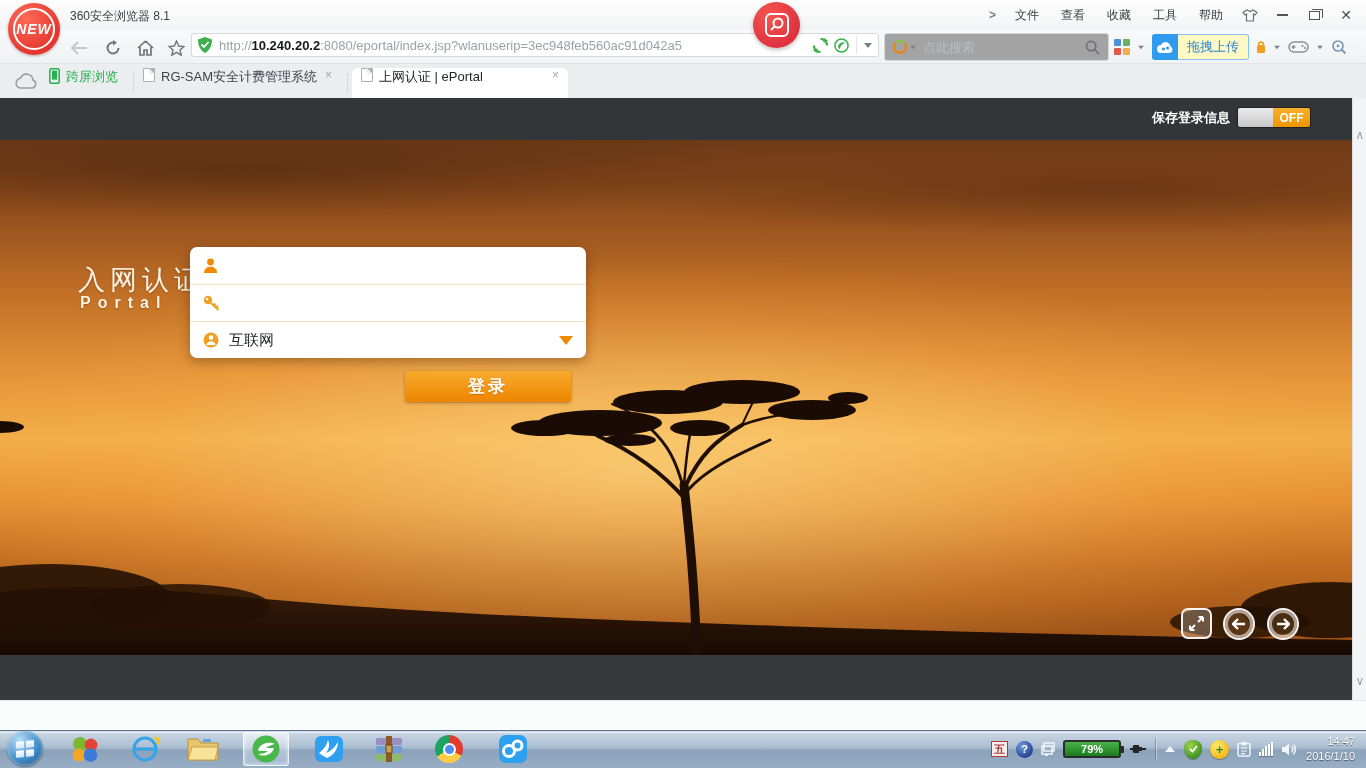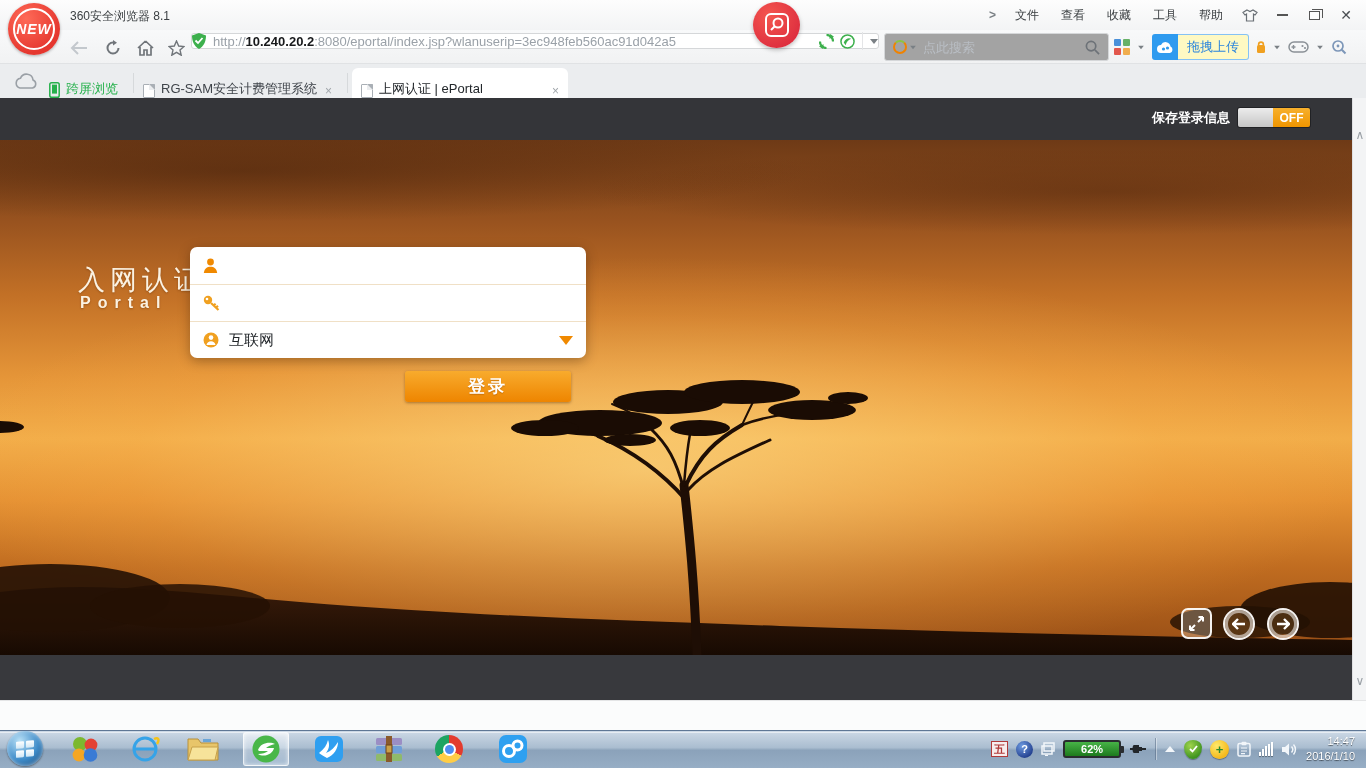--- a/index.html
+++ b/index.html
@@ -22,42 +22,42 @@
 .ic-min{width:11px;height:2px;background:#555}
 .ic-restore{width:11px;height:9px;border:1px solid #555;position:relative;background:#fdfdfd}
 .ic-restore::before{content:"";position:absolute;left:2px;top:-3px;width:10px;height:8px;border:1px solid #555;border-bottom:none;border-left:none}
 .red-badge{position:absolute;left:753px;top:2px;width:47px;height:46px;border-radius:50%;
  background:radial-gradient(circle at 35% 30%,#f4564f,#de2f3f 75%);z-index:40;display:flex;align-items:center;justify-content:center;
  box-shadow:0 2px 4px rgba(0,0,0,.25)}
 
 
 .toolbar{position:absolute;left:0;top:30px;width:1366px;height:34px;background:linear-gradient(#f8f9fa,#f1f2f3);border-bottom:1px solid #e0e2e4}
 .navbtn{position:absolute;top:36px;width:26px;height:24px;display:flex;align-items:center;justify-content:center}
-.addressbar{position:absolute;left:191px;top:33px;width:688px;height:16px;background:#fff;border:1px solid #d5d7d9;border-radius:3px;display:flex;align-items:center;padding:0 0}
+.addressbar{position:absolute;left:191px;top:33px;width:688px;height:24px;background:#fff;border:1px solid #d5d7d9;border-radius:3px;display:flex;align-items:center;padding:0 6px}
 .url{margin-left:7px;font-size:13px;white-space:nowrap;overflow:hidden;flex:1}
 .url .pre,.url .rest{color:#9aa1a8}
 .url .host{color:#17191b;font-weight:bold}
 .addr-sep{width:1px;height:18px;background:#e4e5e7;margin:0 7px}
 .tri-down{width:0;height:0;border-left:4px solid transparent;border-right:4px solid transparent;border-top:5px solid #7a8085}
 .searchbox{position:absolute;left:884px;top:33px;width:225px;height:28px;background:#a3a3a3;border:1px solid #d5d7d9;border-radius:3px;display:flex;align-items:center;padding:0 8px}
 .searchbox input{border:0;outline:0;flex:1;font-size:13px;margin-left:6px;color:#333;background:transparent;min-width:0}
 .searchbox input::placeholder{color:#b9bec4}
 .qlogo{width:14px;height:14px;border-radius:50%;border:2px solid #f08300;border-top-color:#8cc63f;flex:none}
 .ext-area{position:absolute;left:1114px;top:33px;height:28px;display:flex;align-items:center;gap:7px}
 .upload-btn{display:flex;align-items:center;height:26px}
 .upload-ic{width:26px;height:26px;background:#2f9bef;border-radius:3px 0 0 3px;display:flex;align-items:center;justify-content:center}
 .upload-label{height:26px;line-height:24px;background:#fef9c3;border:1px solid #85c2f5;border-left:none;color:#2e86dc;font-size:13px;padding:0 9px;border-radius:0 3px 3px 0}
 .grid-ic{width:16px;height:16px;display:grid;grid-template-columns:7px 7px;grid-template-rows:7px 7px;gap:2px}
 .grid-ic i{border-radius:1px}
 .grid-ic i:nth-child(1){background:#4a90d9}.grid-ic i:nth-child(2){background:#67b168}
 .grid-ic i:nth-child(3){background:#e2574c}.grid-ic i:nth-child(4){background:#f0ad4e}
 
 
 .tabbar{position:absolute;left:0;top:64px;width:1366px;height:34px;background:#ebedef}
-.tab{position:absolute;top:4px;height:30px;display:flex;align-items:flex-end;padding:0 9px;font-size:13px;color:#3f444a}
+.tab{position:absolute;top:4px;height:30px;display:flex;align-items:flex-start;padding:0 9px;font-size:13px;color:#3f444a}
 .tab .sep{position:absolute;right:0;top:5px;width:1px;height:20px;background:#d6d9db}
 .tab.active{background:#fff;border-radius:6px 6px 0 0;color:#23272b;z-index:2}
 .fileic{width:12px;height:14px;background:#fff;border:1px solid #a9afb5;border-radius:1px;position:relative;flex:none;margin-right:6px}
 .fileic::before{content:"";position:absolute;right:-1px;top:-1px;border:3px solid #a9afb5;border-left-color:transparent;border-bottom-color:transparent;border-radius:0 1px 0 0;background:#ebedef}
 .tab .x{margin-left:8px;color:#a0a6ab;font-size:12px}
 .tab-label{white-space:nowrap;overflow:hidden;text-overflow:ellipsis}
 .newtab{position:absolute;left:578px;top:70px;width:24px;height:22px;display:flex;align-items:center;justify-content:center;font-size:19px;color:#5f666d}
 .tabbar-right{position:absolute;right:12px;top:70px;display:flex;gap:16px;align-items:center}
 
 
@@ -503,21 +503,21 @@
 
   <div class="tray">
     <span class="tray-五">五</span>
     <div class="helpdot">?</div>
     <svg width="14" height="14" viewBox="0 0 14 14">
         <rect x="3" y="1" width="10" height="8" fill="none" stroke="#f2f6fa" stroke-width="1.5"></rect>
         <rect x="1" y="4" width="10" height="8" fill="none" stroke="#f2f6fa" stroke-width="1.5"></rect>
         <path d="M4 13.5 L7 13.5" stroke="#f2f6fa" stroke-width="1.5"></path>
       </svg>
     <div class="battery">
-        <span>62%</span>
+        <span>79%</span>
       </div>
     <svg width="18" height="14" viewBox="0 0 18 14">
         <path d="M1 7 L5 7 M13 7 L17 7" stroke="#22262a" stroke-width="2"></path>
         <path d="M5 3 L10 3 L10 11 L5 11 C3 11 3 3 5 3" fill="#22262a"></path>
         <path d="M10 5 L13 5 L13 9 L10 9" fill="#22262a"></path>
       </svg>
     <div style="width:1px;height:22px;background:rgba(80,100,125,.5);box-shadow:1px 0 0 rgba(255,255,255,.4)"></div>
     <svg width="12" height="8" viewBox="0 0 12 8">
         <path d="M1 7 L6 1 L11 7 Z" fill="#f2f6fa"></path>
       </svg>

